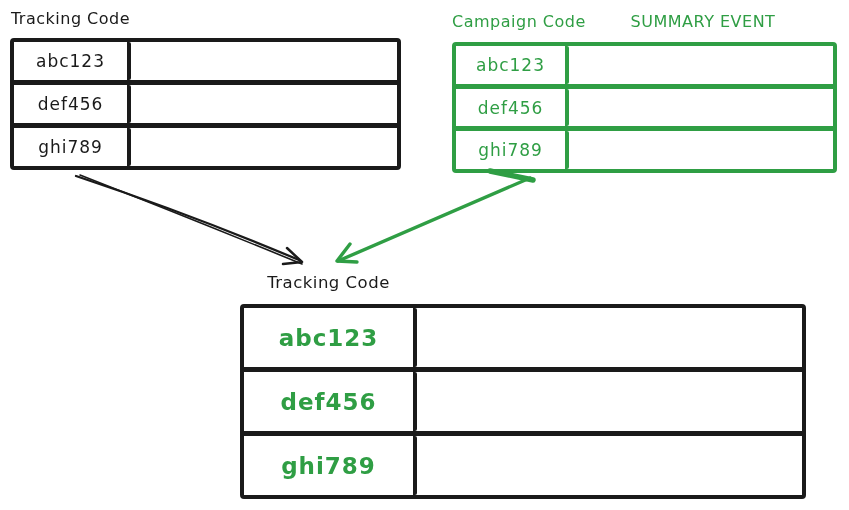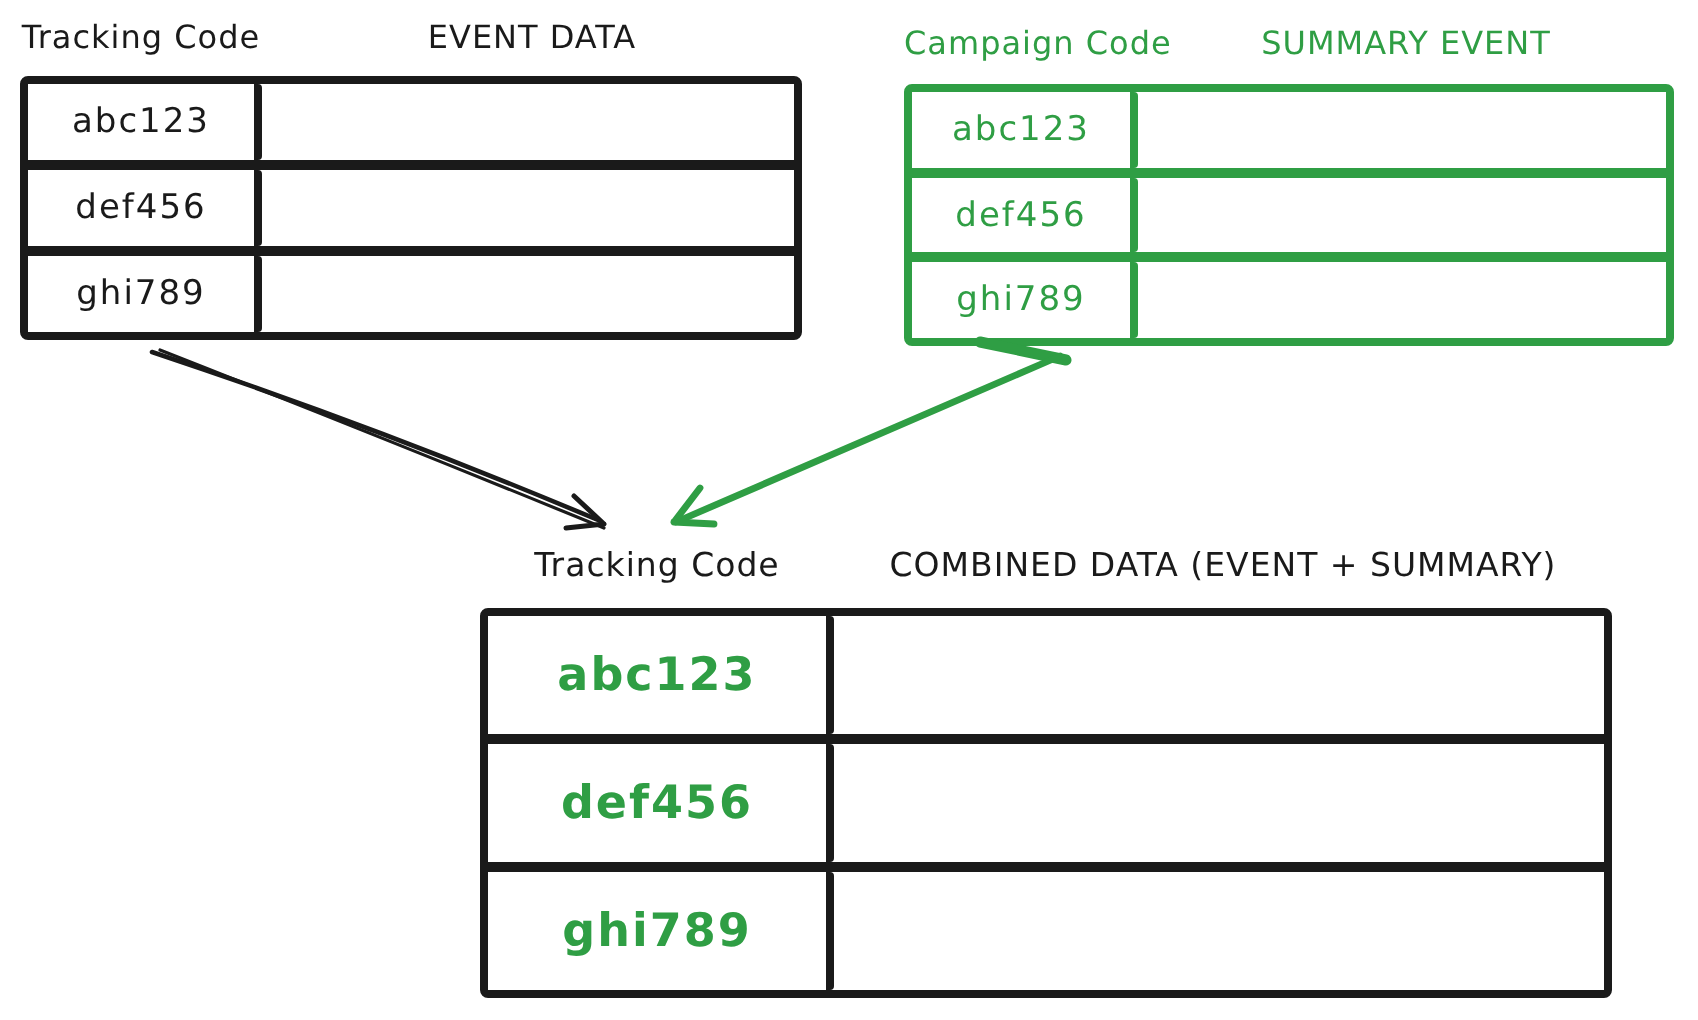--- a/index.html
+++ b/index.html
@@ -90,21 +90,20 @@
     pointer-events: none;
   }
 </style>
 </head>
 <body>
 
 <div class="canvas">
 
   <div class="abs tbl-header" id="event-header">
     <span class="key-label">Tracking Code</span>
-    <span class="val-label">EVENT DATA</span>
   </div>
   <div class="abs tbl" id="event-table">
     <div class="row">
       <div class="key-cell">abc123</div>
       <div class="val-cell"></div>
     </div>
     <div class="row">
       <div class="key-cell">def456</div>
       <div class="val-cell"></div>
     </div>
@@ -128,21 +127,20 @@
       <div class="val-cell"></div>
     </div>
     <div class="row">
       <div class="key-cell green-text">ghi789</div>
       <div class="val-cell"></div>
     </div>
   </div>
 
   <div class="abs tbl-header" id="combined-header">
     <span class="key-label">Tracking Code</span>
-    <span class="val-label">COMBINED DATA (EVENT + SUMMARY)</span>
   </div>
   <div class="abs tbl" id="combined-table">
     <div class="row">
       <div class="key-cell green-text">abc123</div>
       <div class="val-cell"></div>
     </div>
     <div class="row">
       <div class="key-cell green-text">def456</div>
       <div class="val-cell"></div>
     </div>

